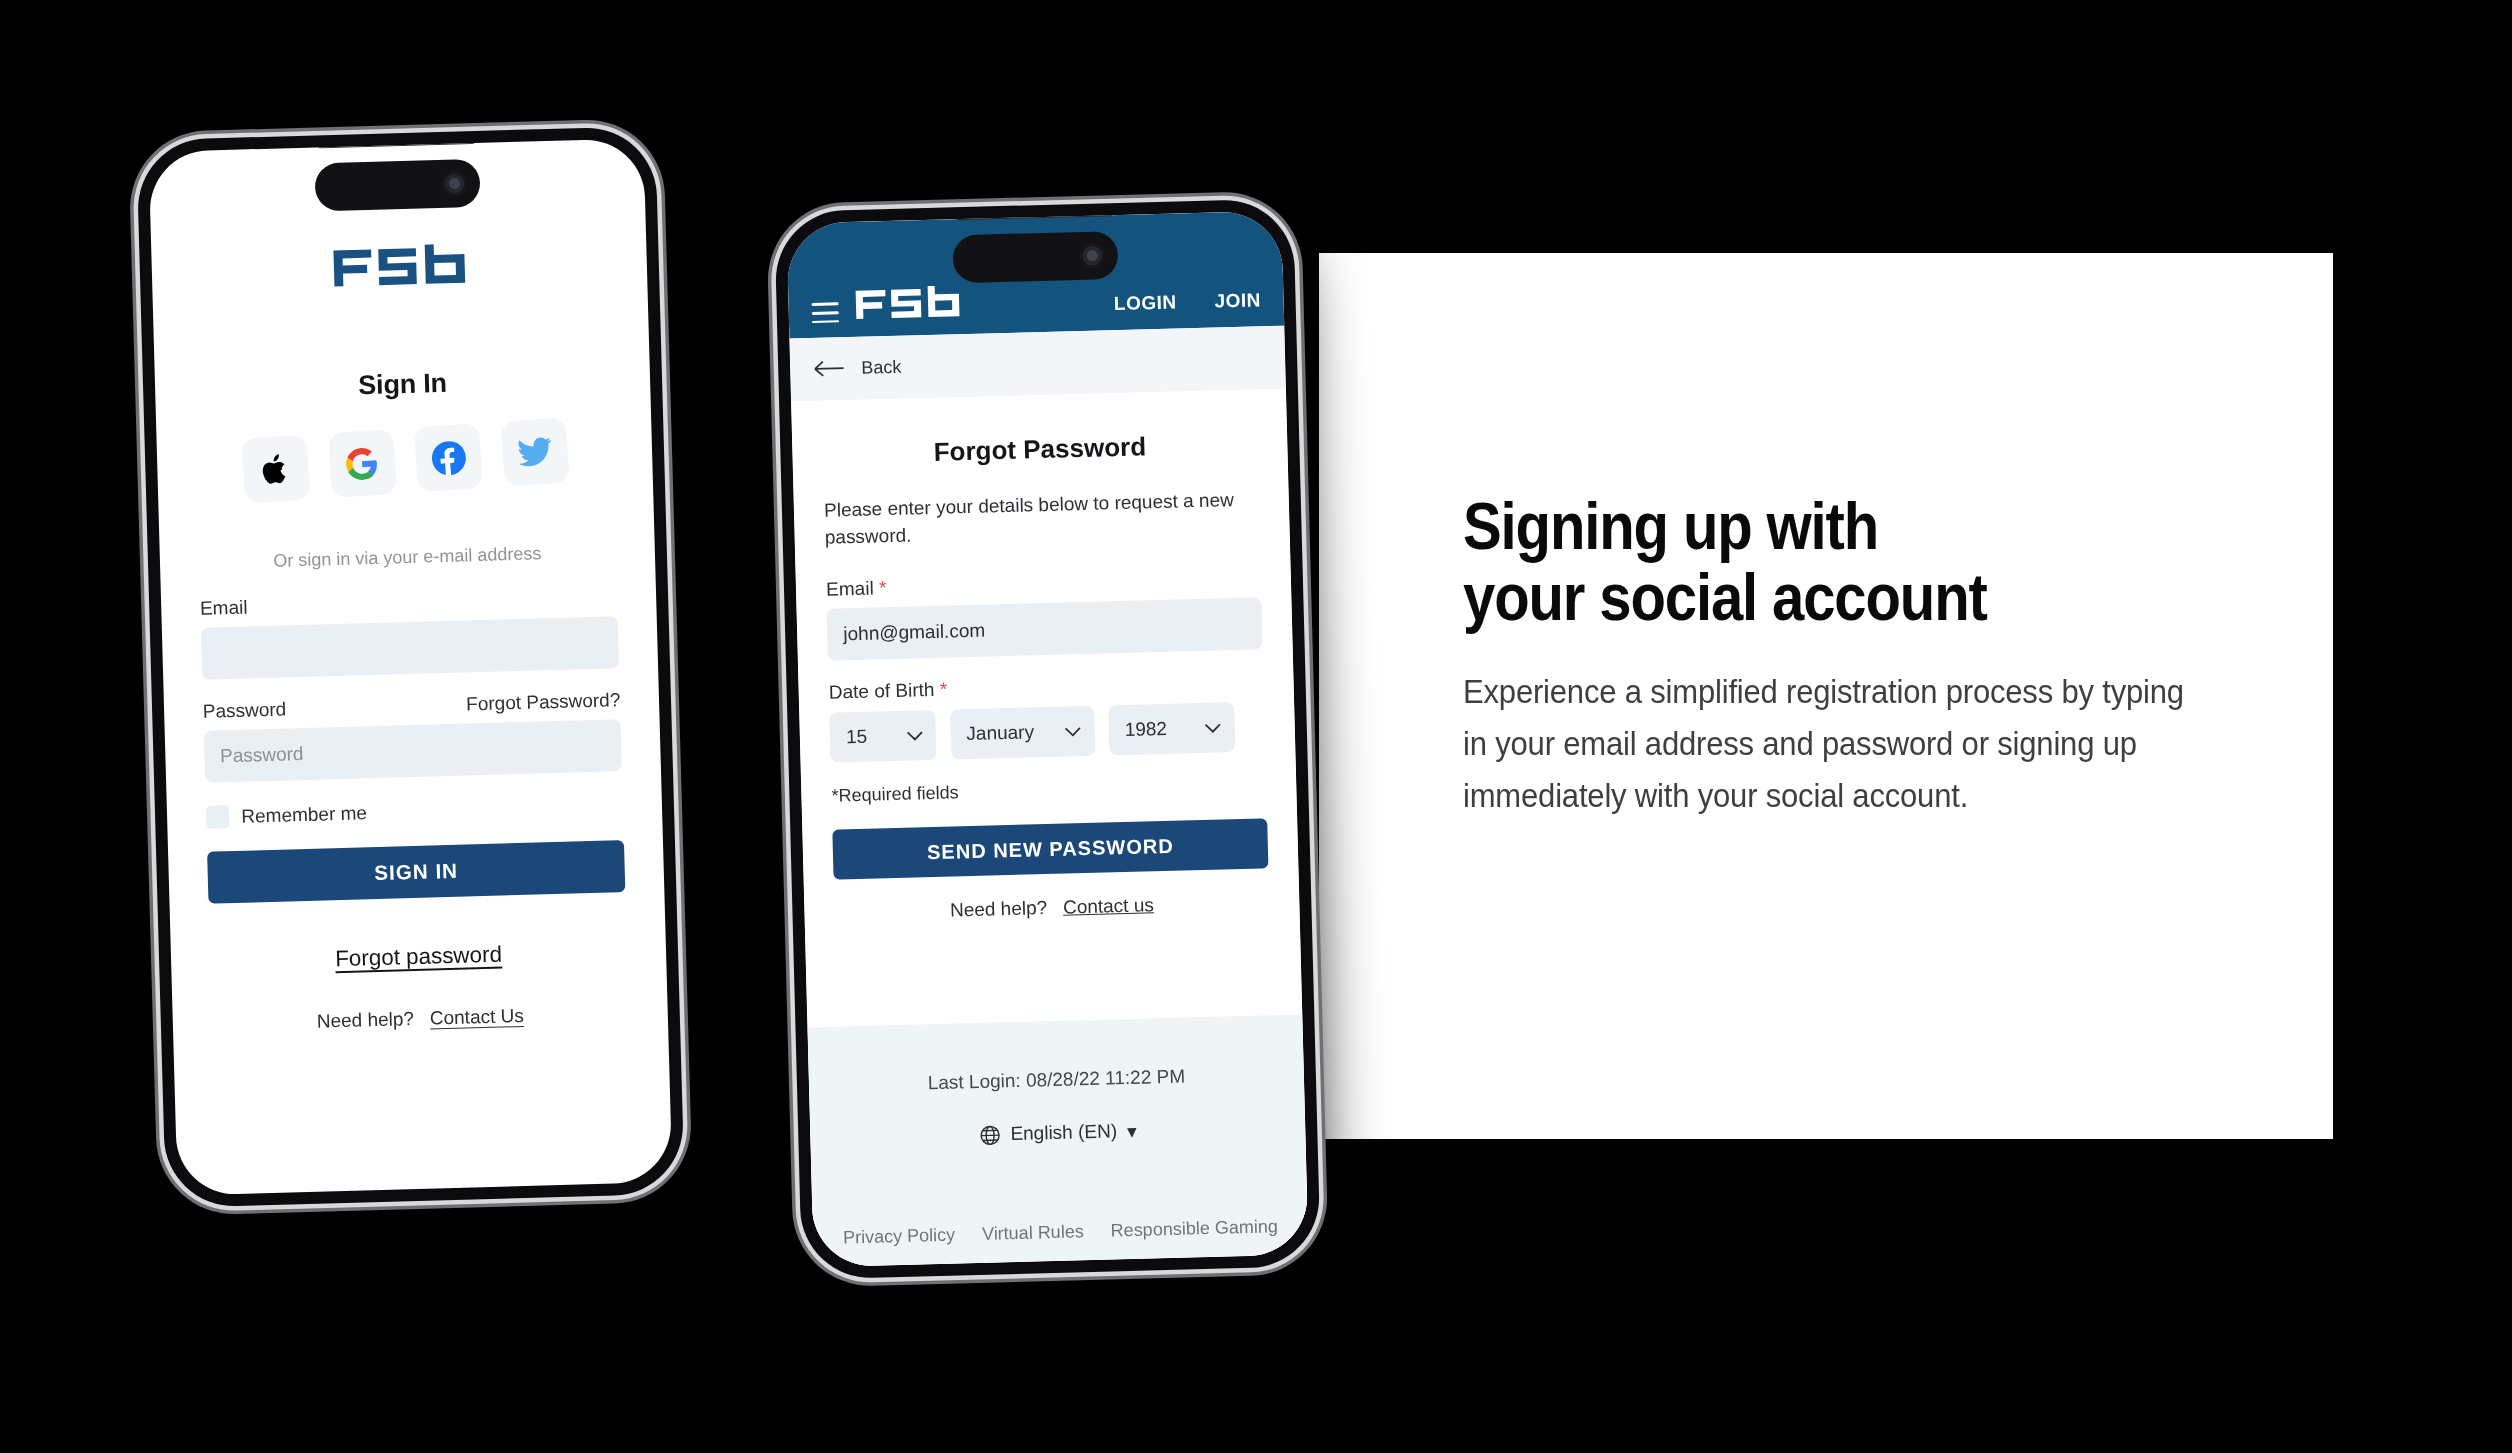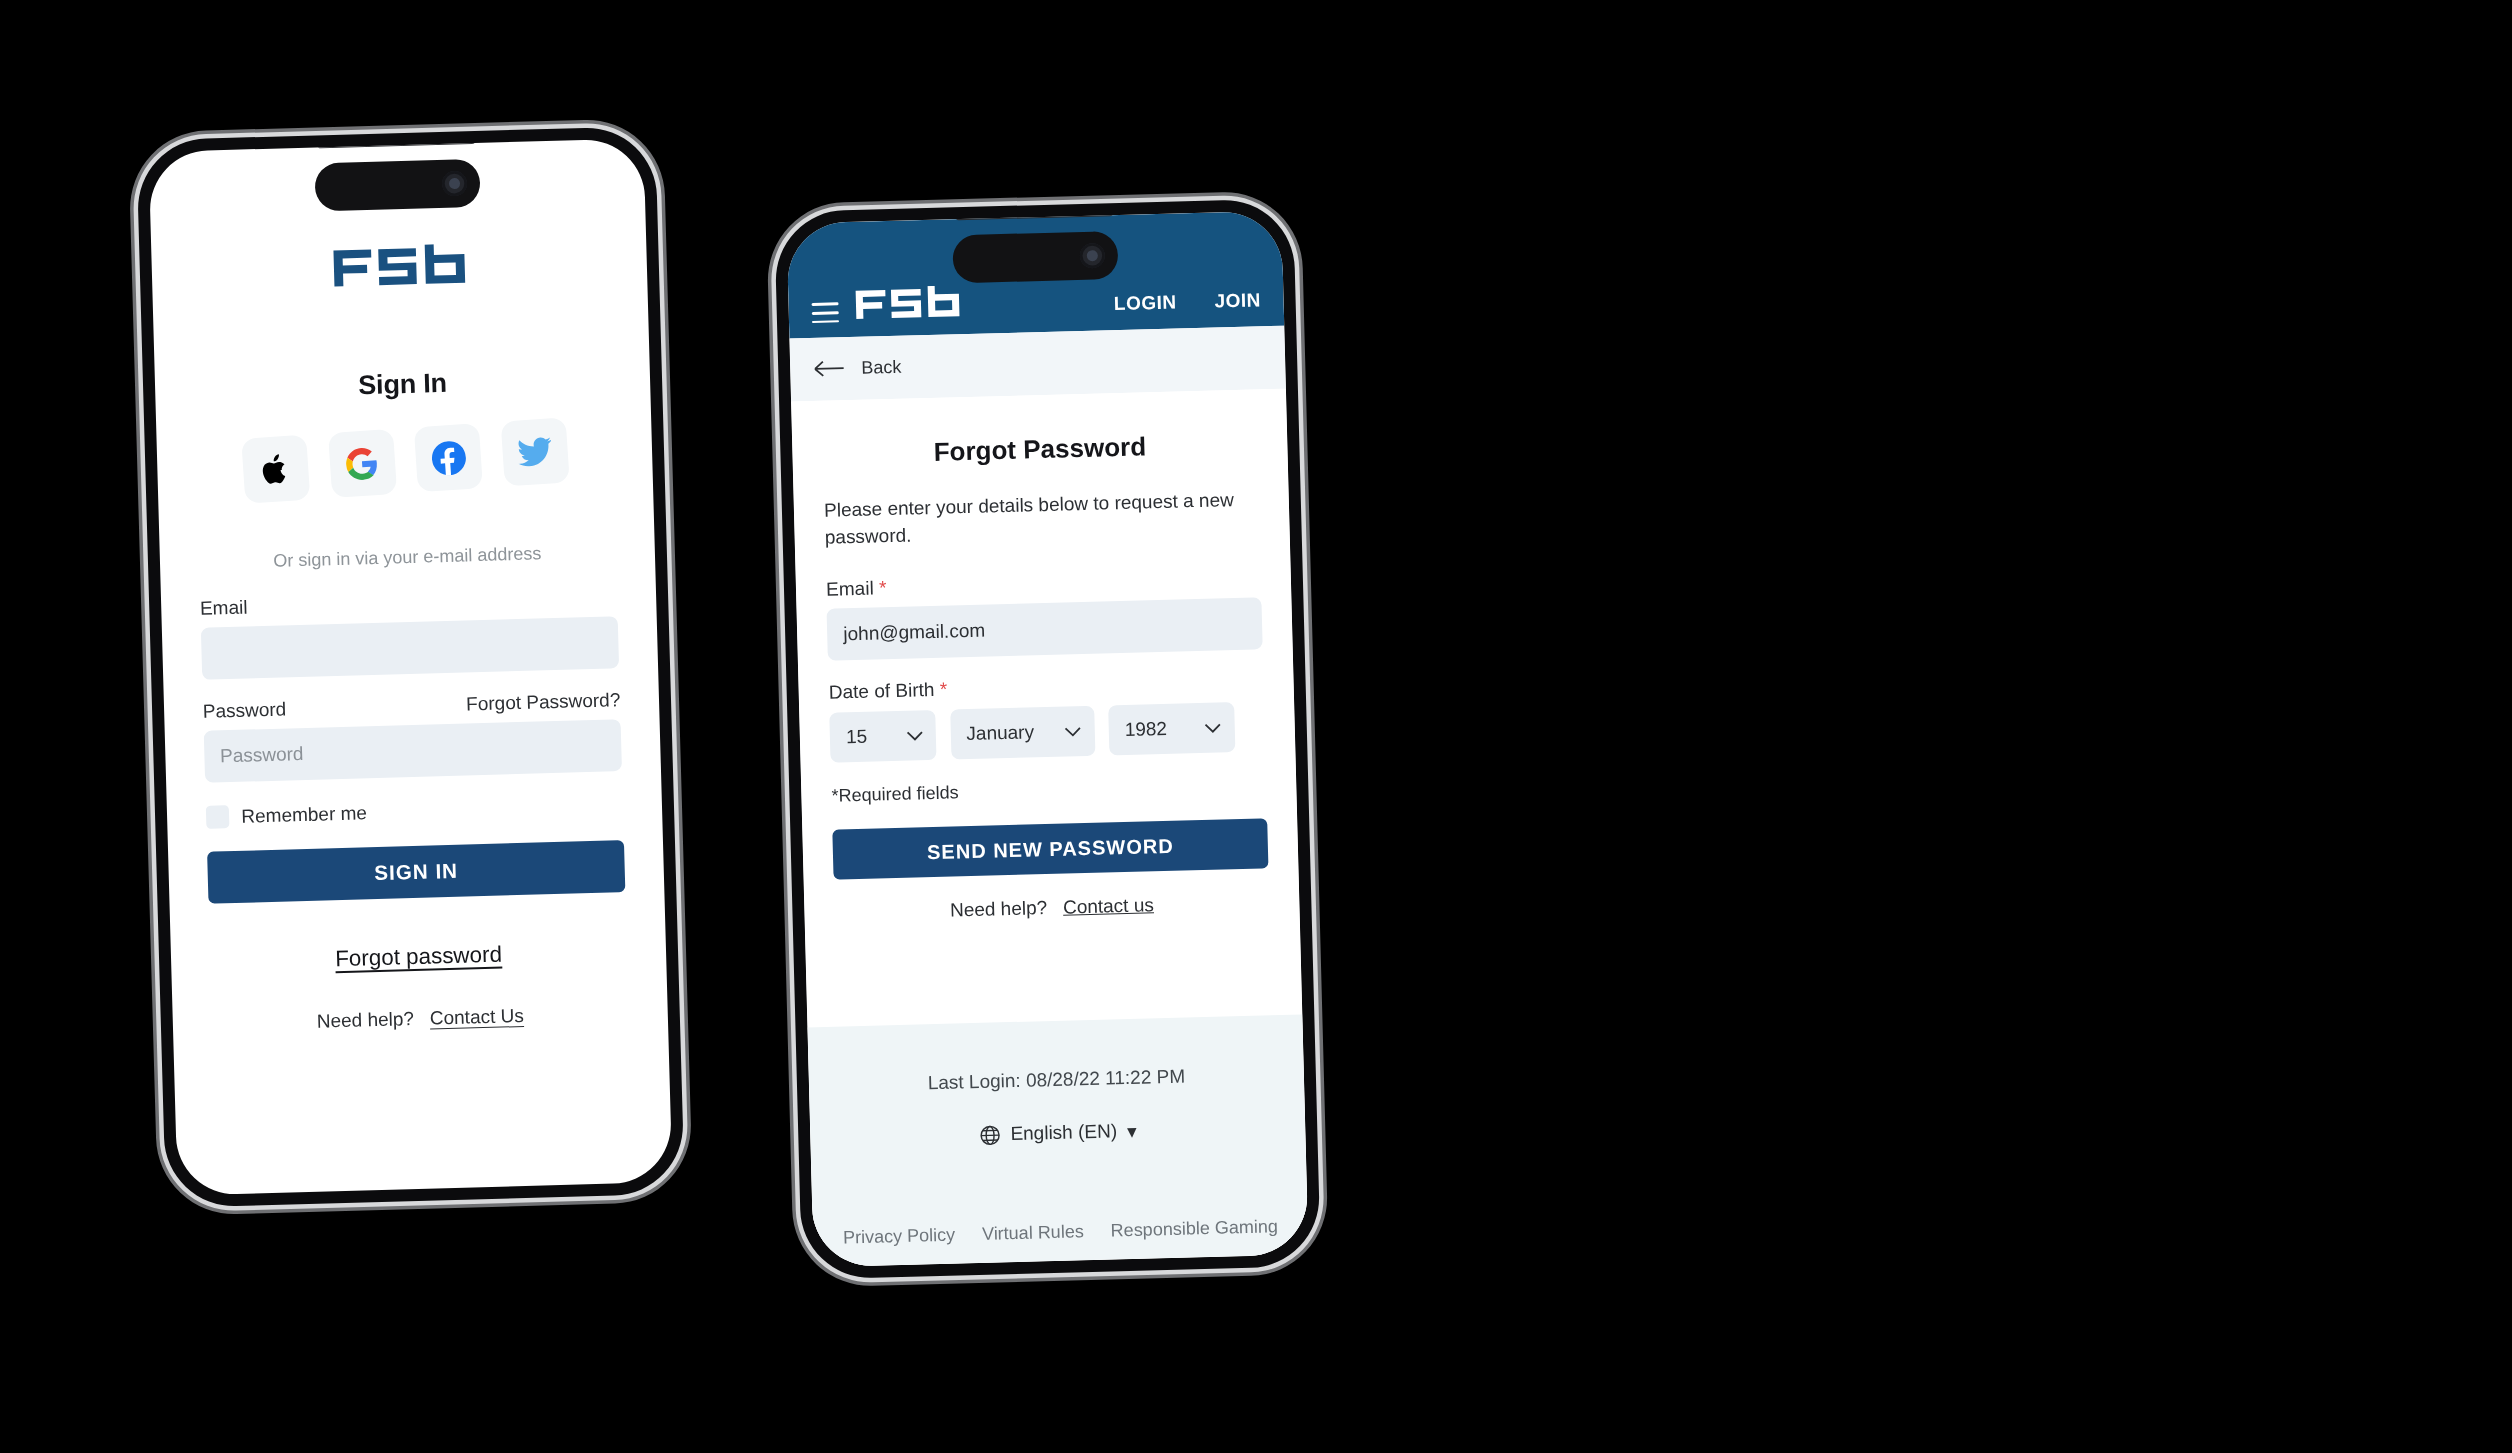--- a/index.html
+++ b/index.html
@@ -207,20 +207,27 @@
               display:flex; justify-content:center; gap:27px;
               font-size:18px; color:#6e757b; white-space:nowrap; }
 
   svg { display:block; }
 </style>
 </head>
 <body>
 
 <div class="stage">
 
+  <div class="info-card">
+    <div class="info-inner">
+      <div class="info-title">Signing up with
+your social account</div>
+      <div class="info-body">Experience a simplified registration process by typing in your email address and password or signing up immediately with your social account.</div>
+    </div>
+  </div>
 
   <div class="phone" id="phone1">
     <div class="screen">
       <div class="earpiece"></div>
       <div class="island">
           <div class="cam"></div>
         </div>
 
       <div class="p1-logo">
         <span class="fsb-mark">

